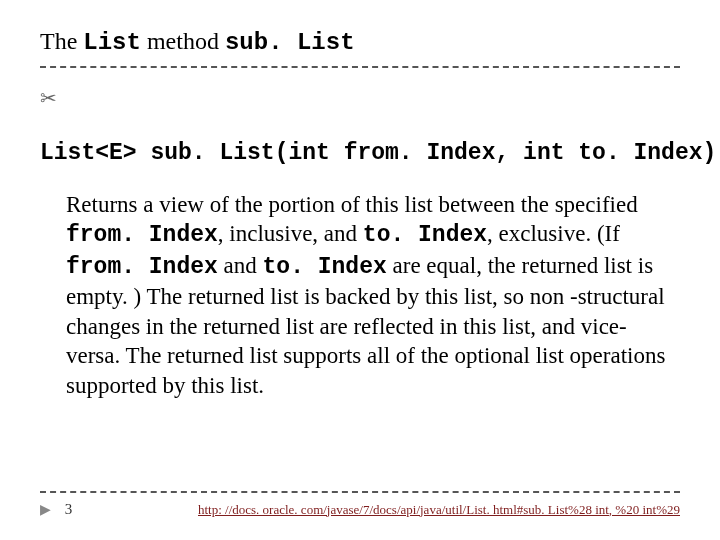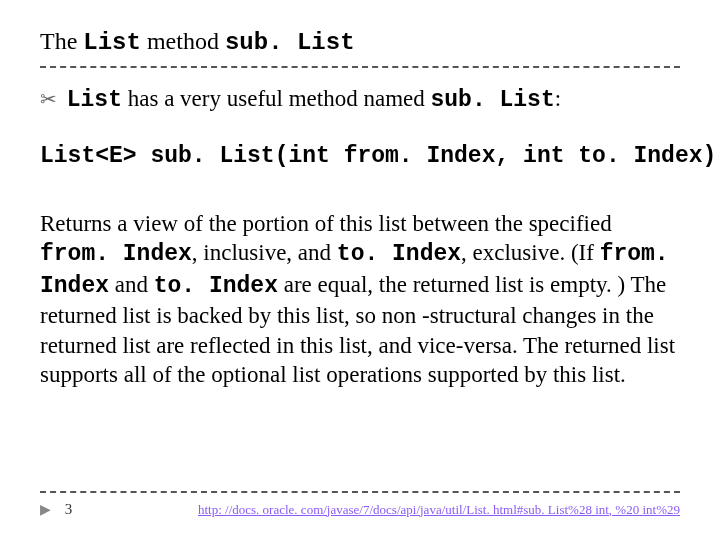--- a/index.html
+++ b/index.html
@@ -30,27 +30,28 @@
   .bullet-icon {
     font-family: Arial, sans-serif;
     color: #666;
     font-size: 20px;
   }
   .bullet-text .mono { font-family: 'Courier New', monospace; font-weight: bold; }
   .signature {
     font-family: 'Courier New', monospace;
     font-weight: bold;
     font-size: 23px;
-    margin-bottom: 40px;
+    margin-bottom: 24px;
     white-space: nowrap;
   }
   .desc {
     font-size: 23px;
     line-height: 1.28;
     margin-bottom: 20px;
+    margin-left: 26px;
   }
   .desc .mono { font-family: 'Courier New', monospace; font-weight: bold; }
   .footer {
     position: absolute;
     bottom: 22px;
     left: 40px;
     right: 40px;
     border-top: 2px dashed #555;
     padding-top: 8px;
     display: flex;
@@ -60,41 +61,38 @@
   .footer-arrow {
     color: #888;
     font-size: 14px;
   }
   .page-num {
     font-size: 15px;
     color: #333;
   }
   .footer-link {
     font-size: 13px;
-    color: #8b5cf6;
+    color: #7f1d1d;
     text-decoration: underline;
     margin-left: auto;
     white-space: nowrap;
     overflow: hidden;
     text-overflow: ellipsis;
     max-width: 530px;
   }
 </style>
 </head>
 <body>
 
 <h1 class="title">
   <span>The </span><span class="mono">List</span><span> method </span><span class="mono">sub. List</span>
 </h1>
 
 <div class="bullet-row">
   <span class="bullet-icon">✂</span>
-  <span class="bullet-text">
-    <span class="mono">List</span><span> has a very useful method named </span><span class="mono">sub. List</span><span>:</span>
-  </span>
 </div>
 
 <div class="signature">List&lt;E&gt; sub. List(int from. Index, int to. Index)</div>
 
 <p class="desc">
   <span>Returns a view of the portion of this list between the specified </span><span class="mono">from. Index</span><span>, inclusive, and </span><span class="mono">to. Index</span><span>, exclusive. (If </span><span class="mono">from. Index</span><span> and </span><span class="mono">to. Index</span><span> are equal, the returned list is empty. ) The returned list is backed by this list, so non -structural changes in the returned list are reflected in this list, and vice-versa. The returned list supports all of the optional list operations supported by this list.</span>
 </p>
 
 <div class="footer">
   <span class="footer-arrow">▶</span>

